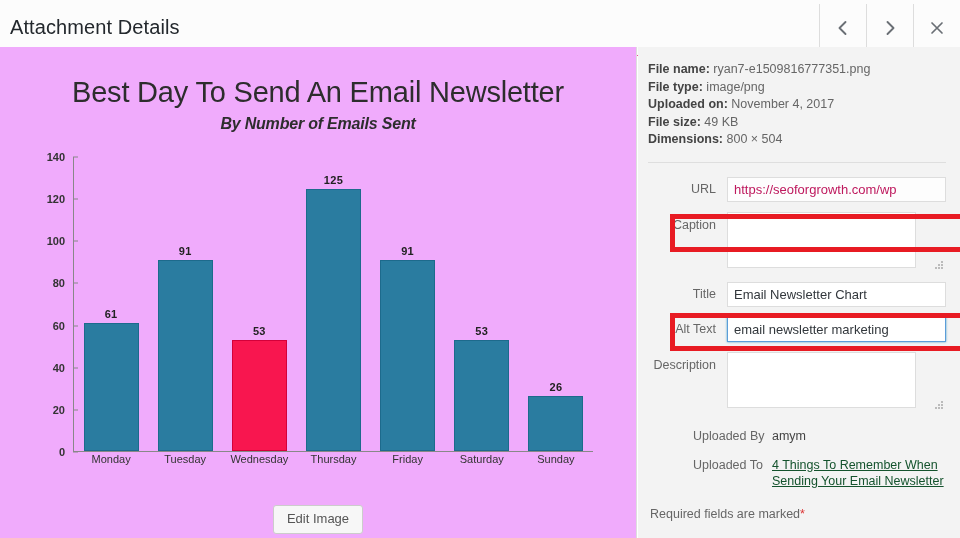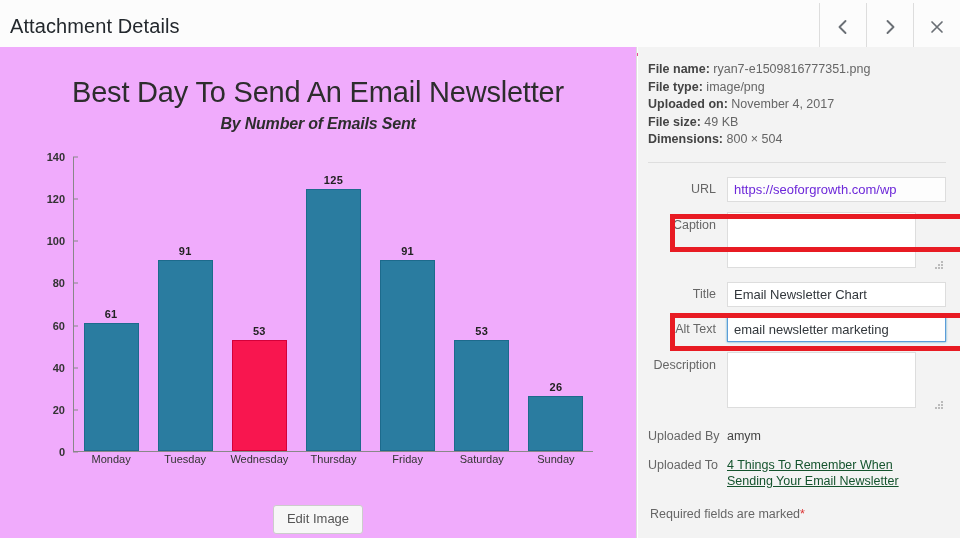--- a/index.html
+++ b/index.html
@@ -7,21 +7,21 @@
     width: 960px; height: 538px;
     font-family: "Liberation Sans", sans-serif;
     background: #ffffff;
     overflow: hidden;
   }
   #app { position: relative; width: 960px; height: 538px; background:#fff; }
 
   
   .header {
     position:absolute; left:0; top:0; width:960px; height:56px;
-    background:#fcfcfc; border-bottom:3px solid #ec4899;
+    background:#fcfcfc; border-bottom:1px solid #ec4899;
     display:flex; align-items:center;
   }
   .header-title {
     font-size:20px; color:#23282d; font-weight:400;
     padding-left:10px; letter-spacing:.1px; white-space:nowrap;
   }
   .header-spacer { flex:1 1 auto; }
   .nav-btn {
     width:47px; height:47px; border-left:1px solid #ddd;
     display:flex; align-items:center; justify-content:center;
@@ -125,39 +125,39 @@
   .field-label {
     width:79px; flex:0 0 79px; text-align:right; padding-right:11px;
     font-size:12.5px; color:#666; line-height:24px; white-space:nowrap;
   }
   .field-label.tall { line-height:20px; padding-top:3px; }
   .field-input {
     flex:1 1 auto; height:25px; border:1px solid #ddd; background:#fff;
     font-family:"Liberation Sans", sans-serif; font-size:13px; color:#32373c;
     padding:2px 6px; outline:none; min-width:0;
   }
-  .field-input.readonly { background:#fdfdfd; color:#6d28d9; }
+  .field-input.readonly { background:#fdfdfd; color:#be185d; }
   .field-input.focused { border:1px solid #5b9dd9; box-shadow:0 0 2px rgba(30,140,190,.8); }
   .field-textarea {
     flex:1 1 auto; height:56px; border:1px solid #ddd; background:#fff;
     font-family:"Liberation Sans", sans-serif; font-size:13px; color:#32373c;
     padding:3px 6px; resize:none; outline:none; min-width:0;
     position:relative;
   }
   .ta-wrap { flex:1 1 auto; position:relative; min-width:0; }
   .resize-grip {
     position:absolute; right:2px; bottom:2px; width:9px; height:9px;
     pointer-events:none;
   }
   .resize-grip i {
     position:absolute; width:2px; height:2px; background:#bbb;
   }
 
   .info-rows { margin-top:13px; padding:0 14px 0 10px; }
-  .info-row { display:flex; margin-bottom:13px; }
+  .info-row { display:flex; margin-bottom:13px;margin-left:45px; }
   .info-label {
     width:79px; flex:0 0 79px; text-align:right; padding-right:11px;
     font-size:12.5px; color:#666; line-height:16px; white-space:nowrap;
   }
   .info-value { font-size:12.5px; color:#444; line-height:16px; }
   .info-link {
     font-size:12.5px; color:#14532d; text-decoration:underline;
     line-height:16px; display:block; cursor:pointer;
   }
   .required-note {

